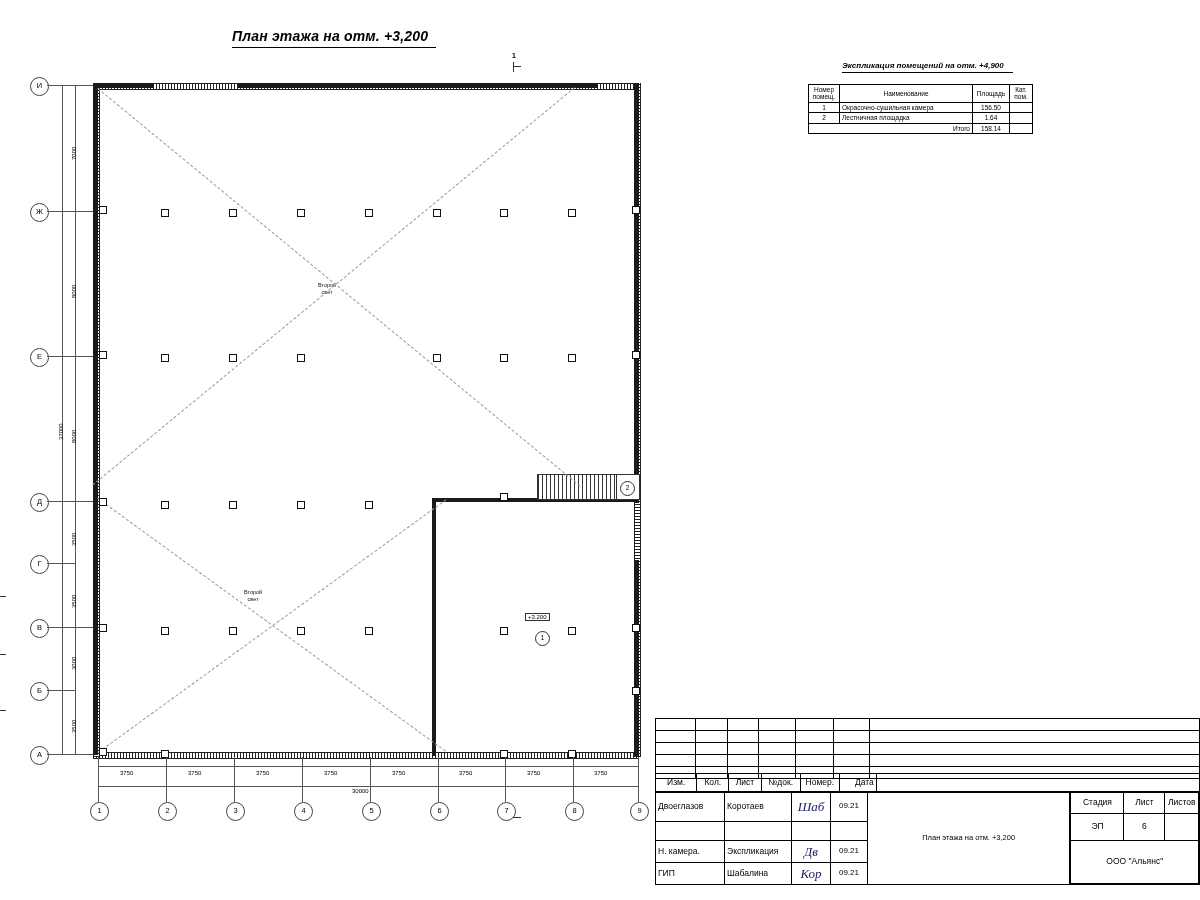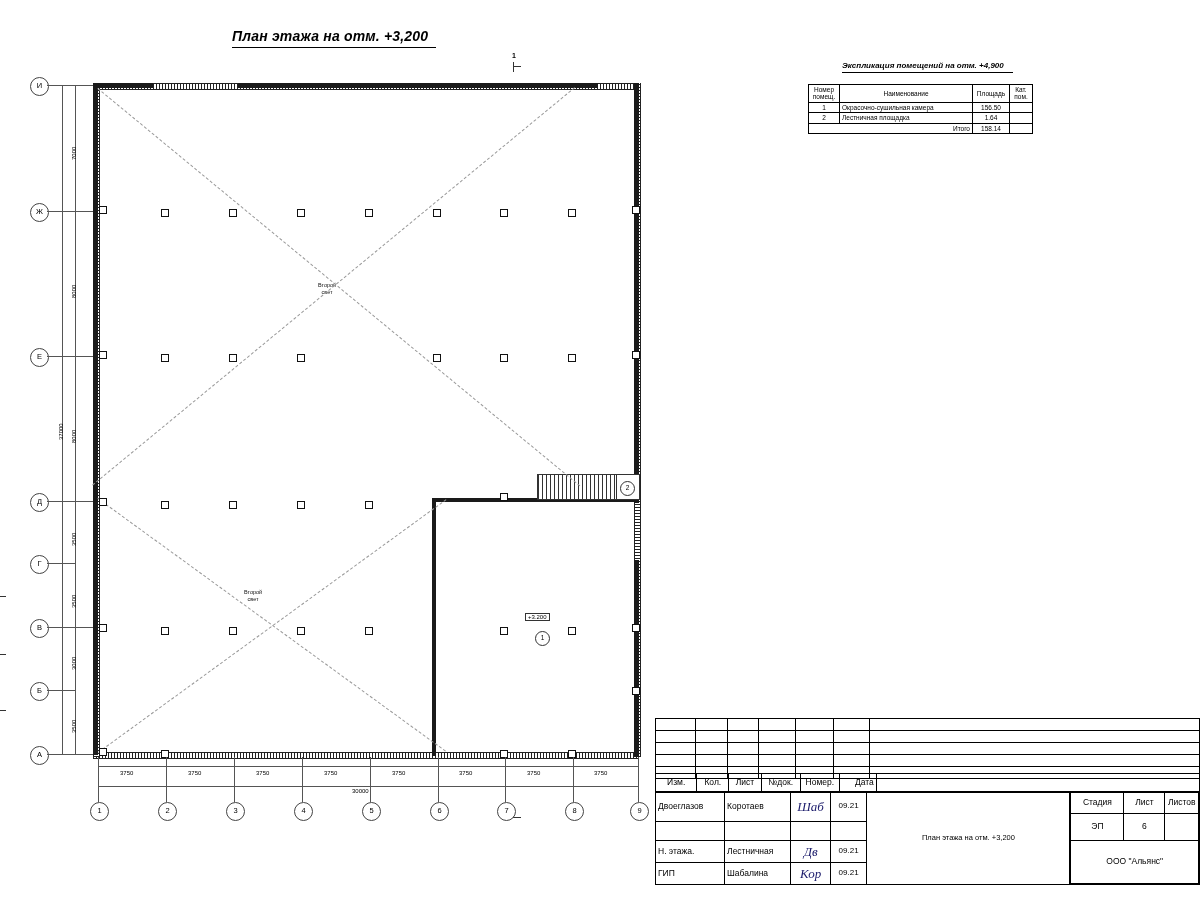--- a/index.html
+++ b/index.html
@@ -503,22 +503,22 @@
               </table>
         </td>
       </tr>
       <tr>
         <td style="height:14px;"></td>
             <td></td>
             <td></td>
             <td></td>
       </tr>
       <tr>
-        <td style="height:16px;">Н. этажа.</td>
-        <td>Лестничная</td>
+        <td style="height:16px;">Н. камера.</td>
+        <td>Экспликация</td>
         <td style="text-align:center"><span class="sig">Дв</span></td>
         <td style="text-align:center;font-size:8px;">09.21</td>
       </tr>
       <tr>
         <td style="height:16px;">ГИП</td>
         <td>Шабалина</td>
         <td style="text-align:center"><span class="sig">Кор</span></td>
         <td style="text-align:center;font-size:8px;">09.21</td>
       </tr>
     </tbody>

